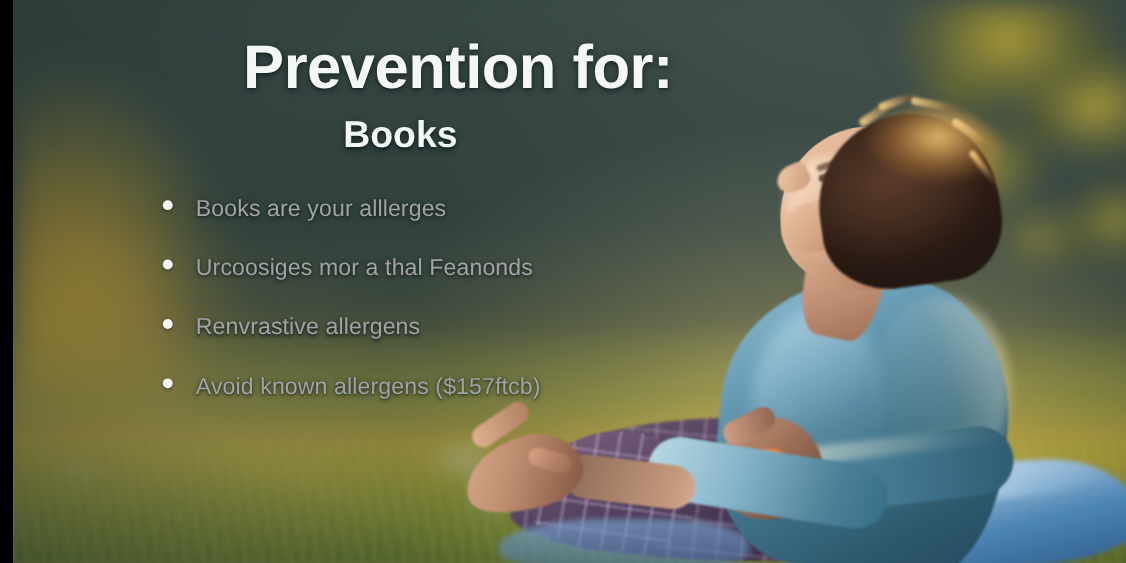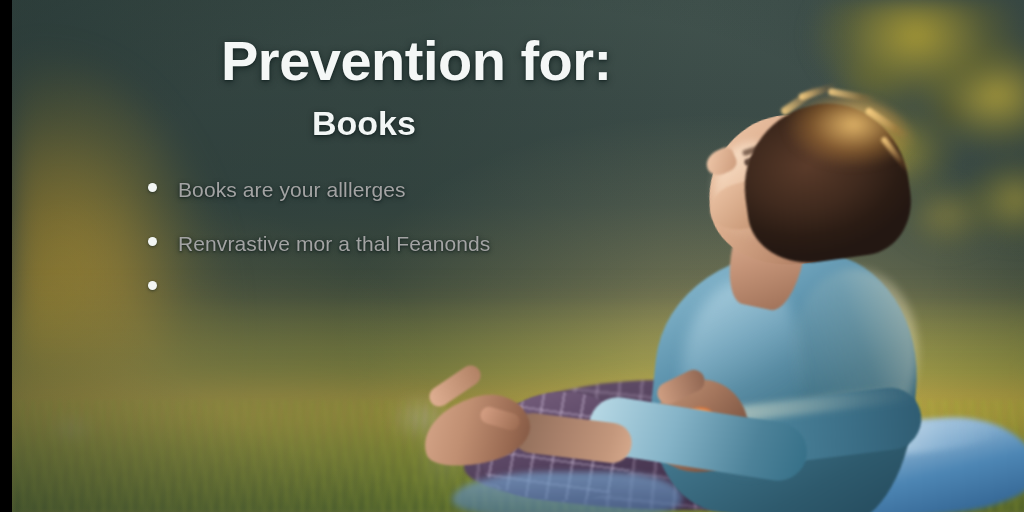--- a/index.html
+++ b/index.html
@@ -467,21 +467,26 @@
     <div id="title">Prevention for:</div>
     <div id="subtitle">Books</div>
 
     <ul id="bullets">
       <li class="bullet-row">
         <span class="bullet-dot"></span>
         <span class="bullet-text">Books are your alllerges</span>
       </li>
       <li class="bullet-row">
         <span class="bullet-dot"></span>
-        <span class="bullet-text">Renvrastive mor a thal Feanonds</span>
+        <span class="bullet-text">Urcoosiges mor a thal Feanonds</span>
       </li>
       <li class="bullet-row">
         <span class="bullet-dot"></span>
+        <span class="bullet-text">Renvrastive allergens</span>
+      </li>
+      <li class="bullet-row">
+        <span class="bullet-dot"></span>
+        <span class="bullet-text">Avoid known allergens ($157ftcb)</span>
       </li>
     </ul>
   </div>
 
 </div>
 
 </body></html>

